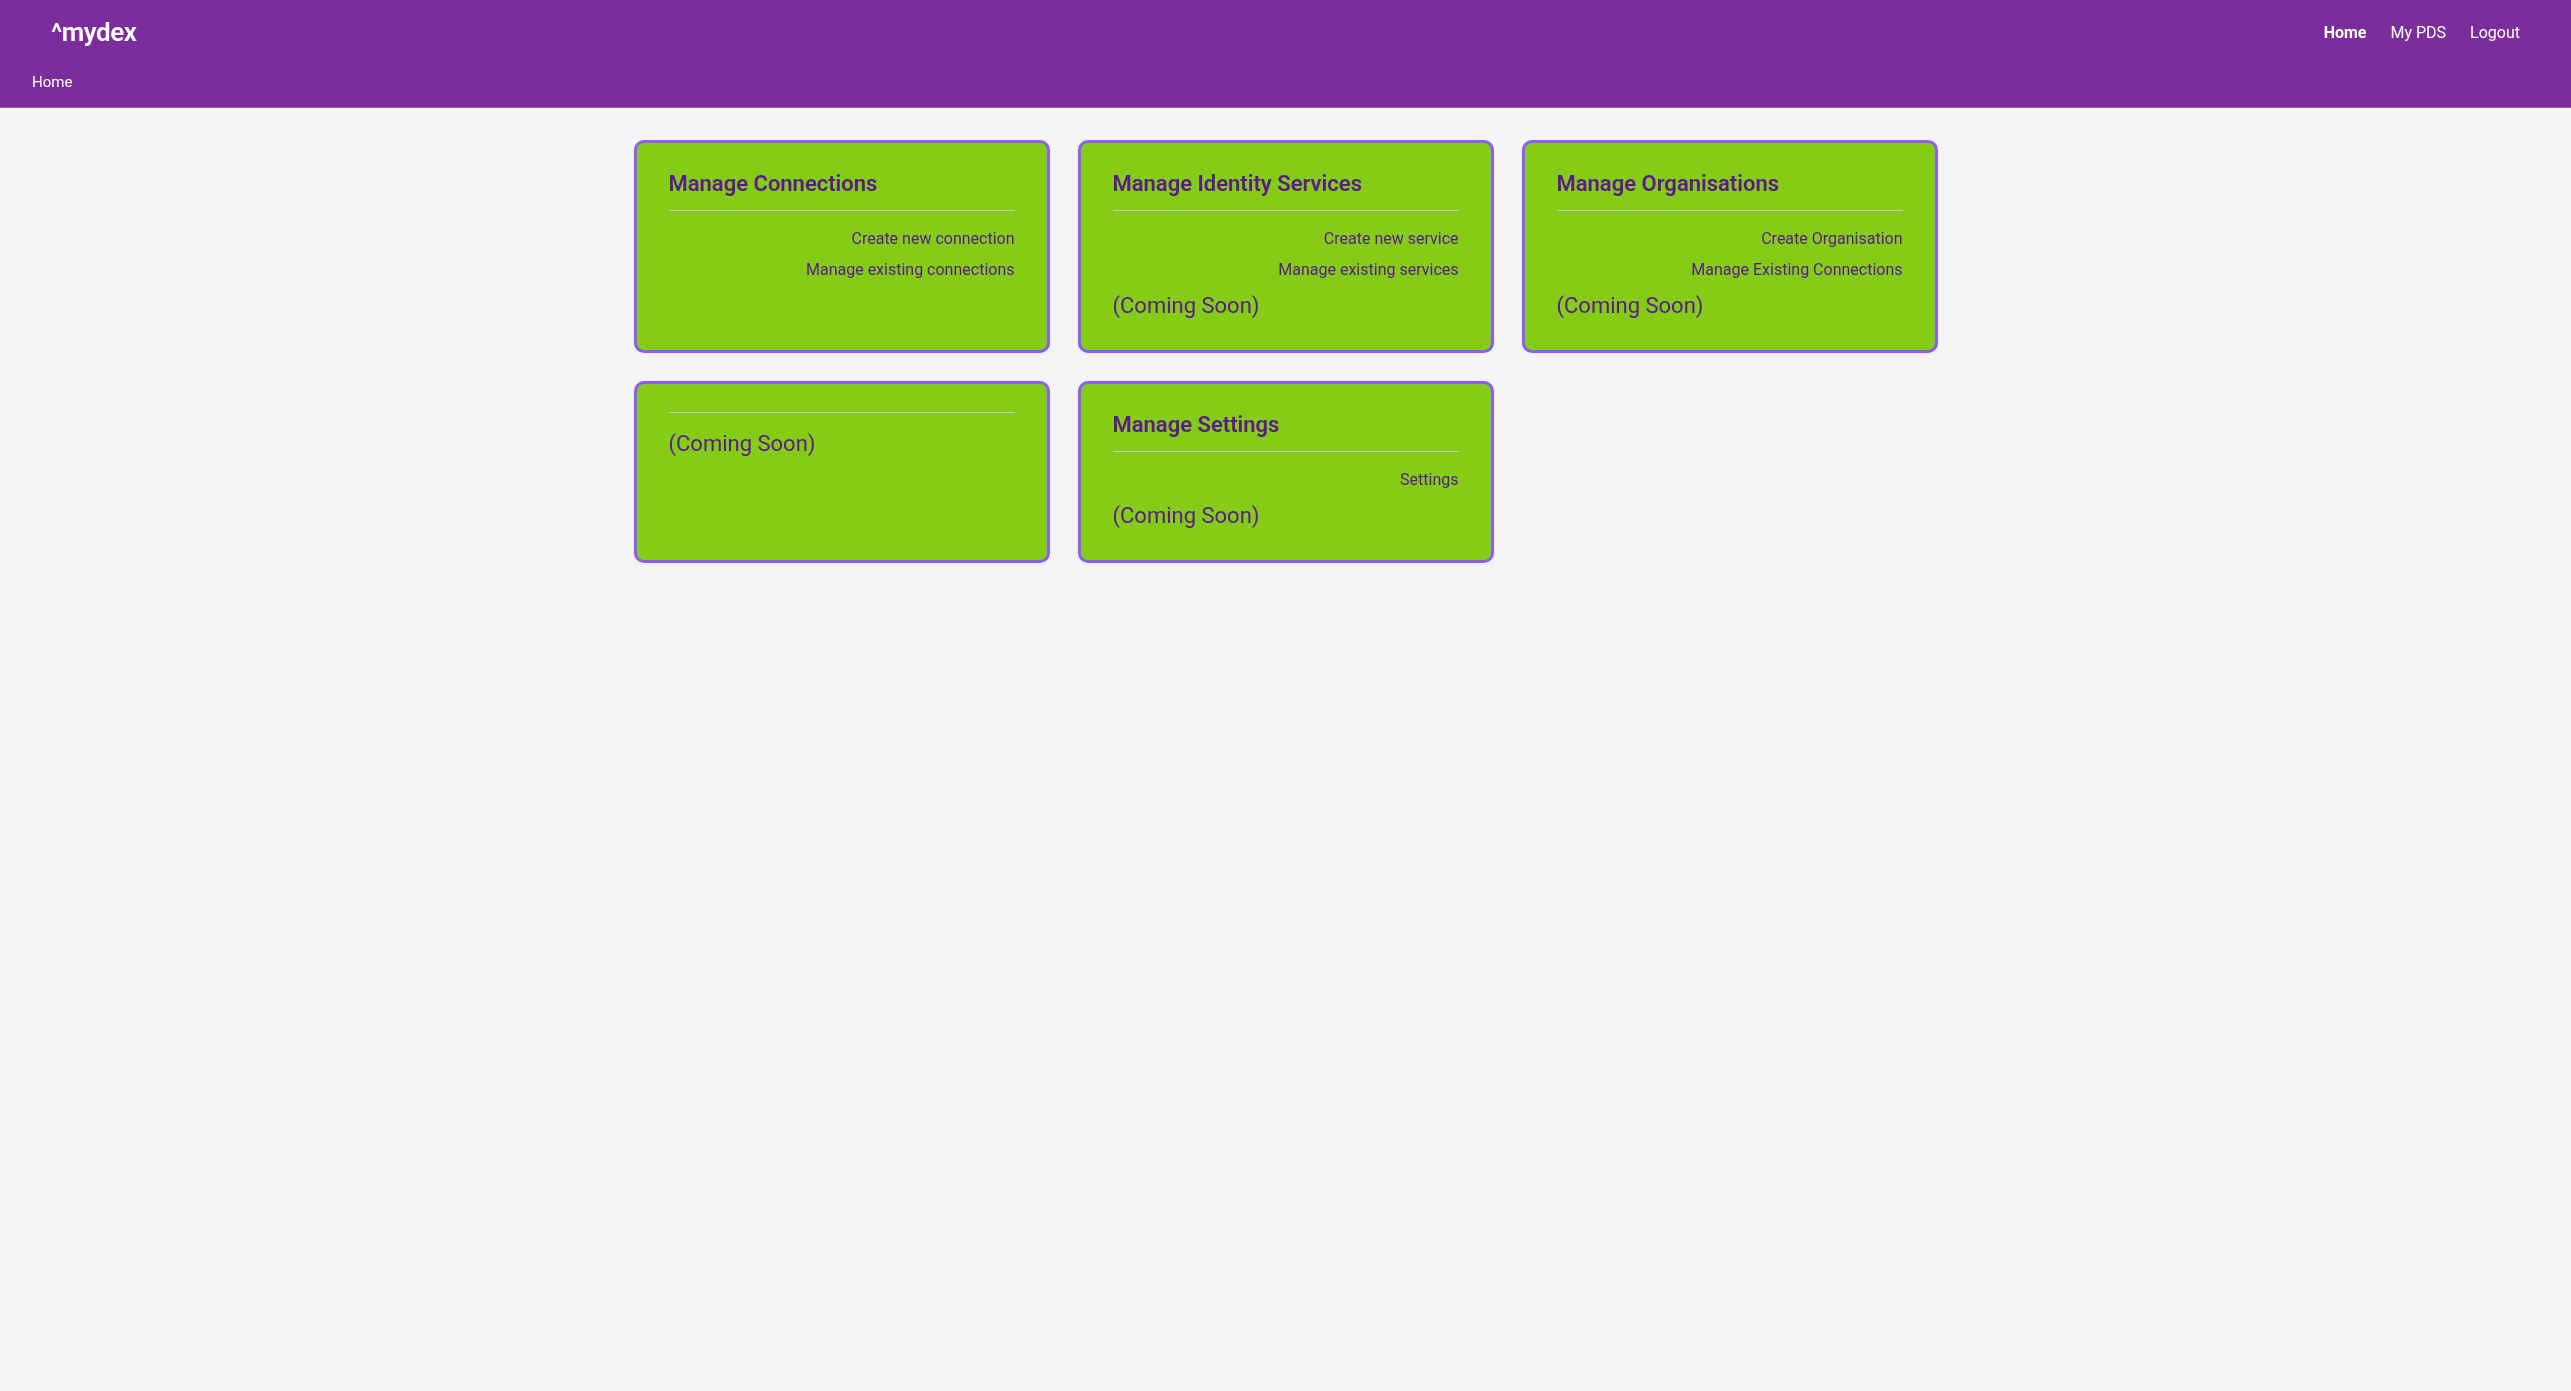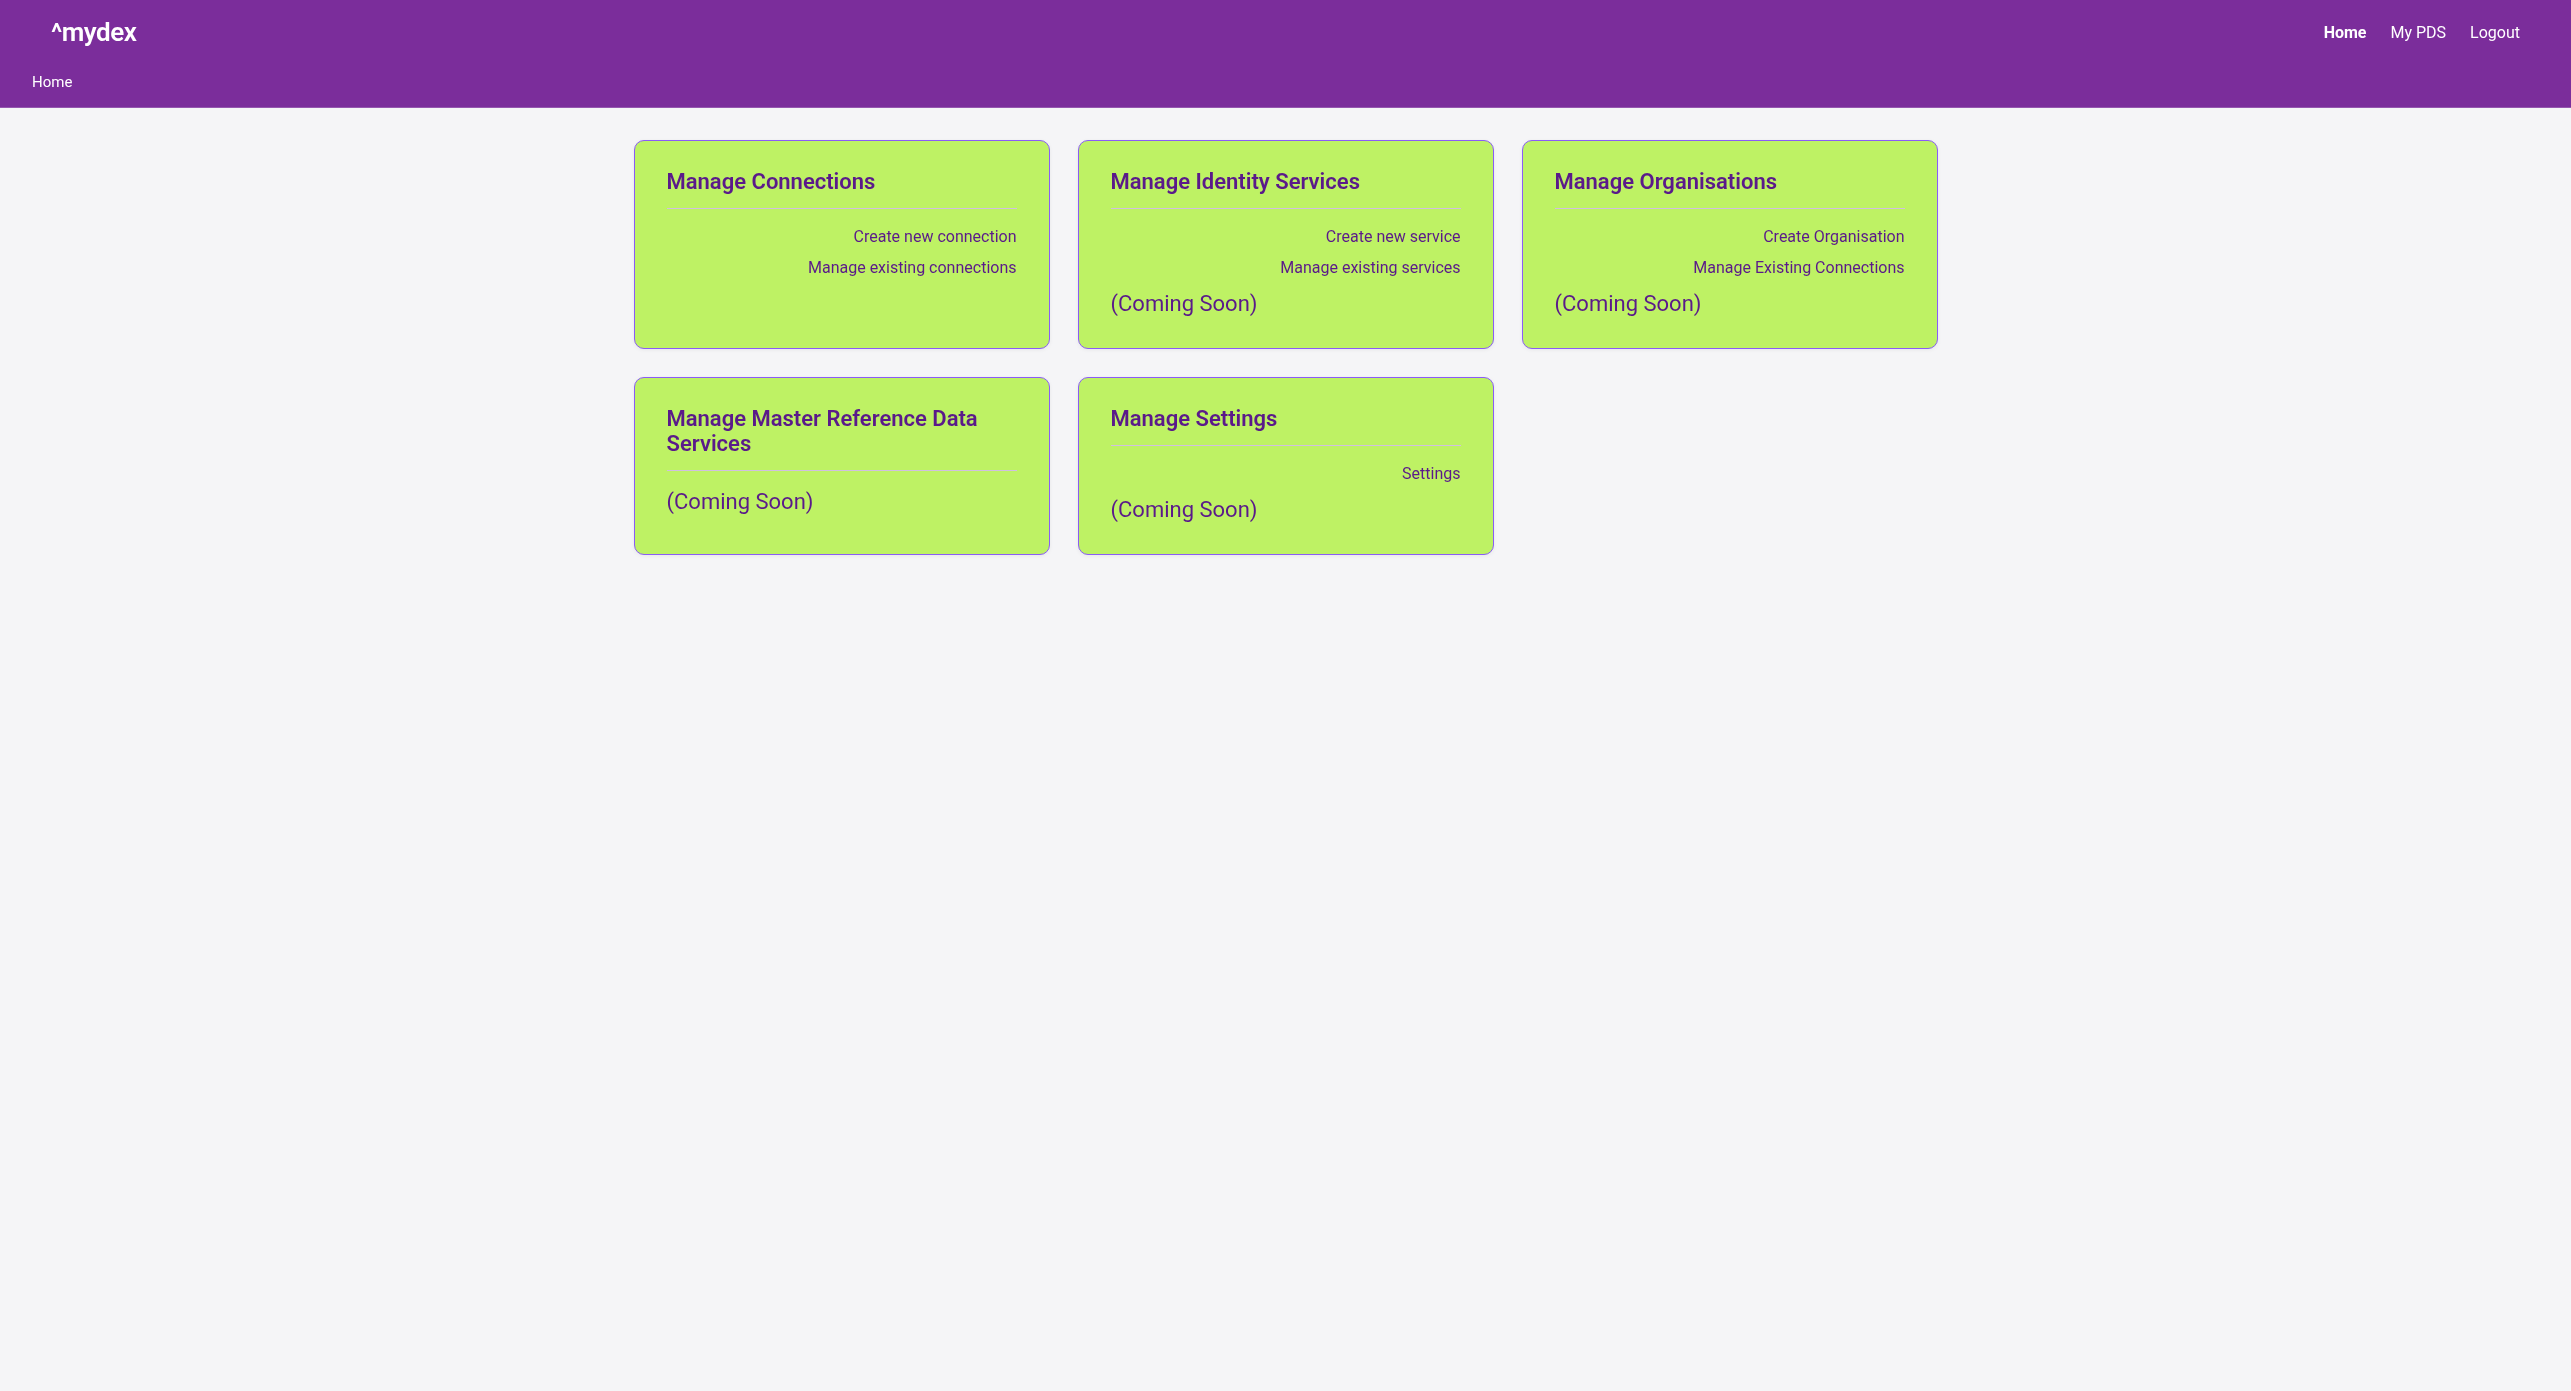--- a/index.html
+++ b/index.html
@@ -62,23 +62,23 @@
       margin: 0 auto;
     }
 
     .cards-grid {
       display: grid;
       grid-template-columns: repeat(3, 1fr);
       gap: 28px;
     }
 
     .card {
-      background: #bef264;
+      background: #84cc16;
       border-radius: 10px;
-      border: 1px solid #8b5cf6;
+      border: 3px solid #8b5cf6;
       padding: 28px 32px 32px;
       box-shadow: 0 1px 4px rgba(0,0,0,0.06);
     }
 
     .card-title {
       color: #5a1a8a;
       font-size: 22px;
       font-weight: 600;
       margin-bottom: 14px;
     }
@@ -145,21 +145,20 @@
 
     <div class="card">
       <div class="card-title">Manage Organisations</div>
       <hr class="card-divider">
       <a class="card-link">Create Organisation</a>
       <a class="card-link">Manage Existing Connections</a>
       <div class="coming-soon">(Coming Soon)</div>
     </div>
 
     <div class="card">
-      <div class="card-title">Manage Master Reference Data Services</div>
       <hr class="card-divider">
       <div class="coming-soon">(Coming Soon)</div>
     </div>
 
     <div class="card">
       <div class="card-title">Manage Settings</div>
       <hr class="card-divider">
       <a class="card-link">Settings</a>
       <div class="coming-soon">(Coming Soon)</div>
     </div>

